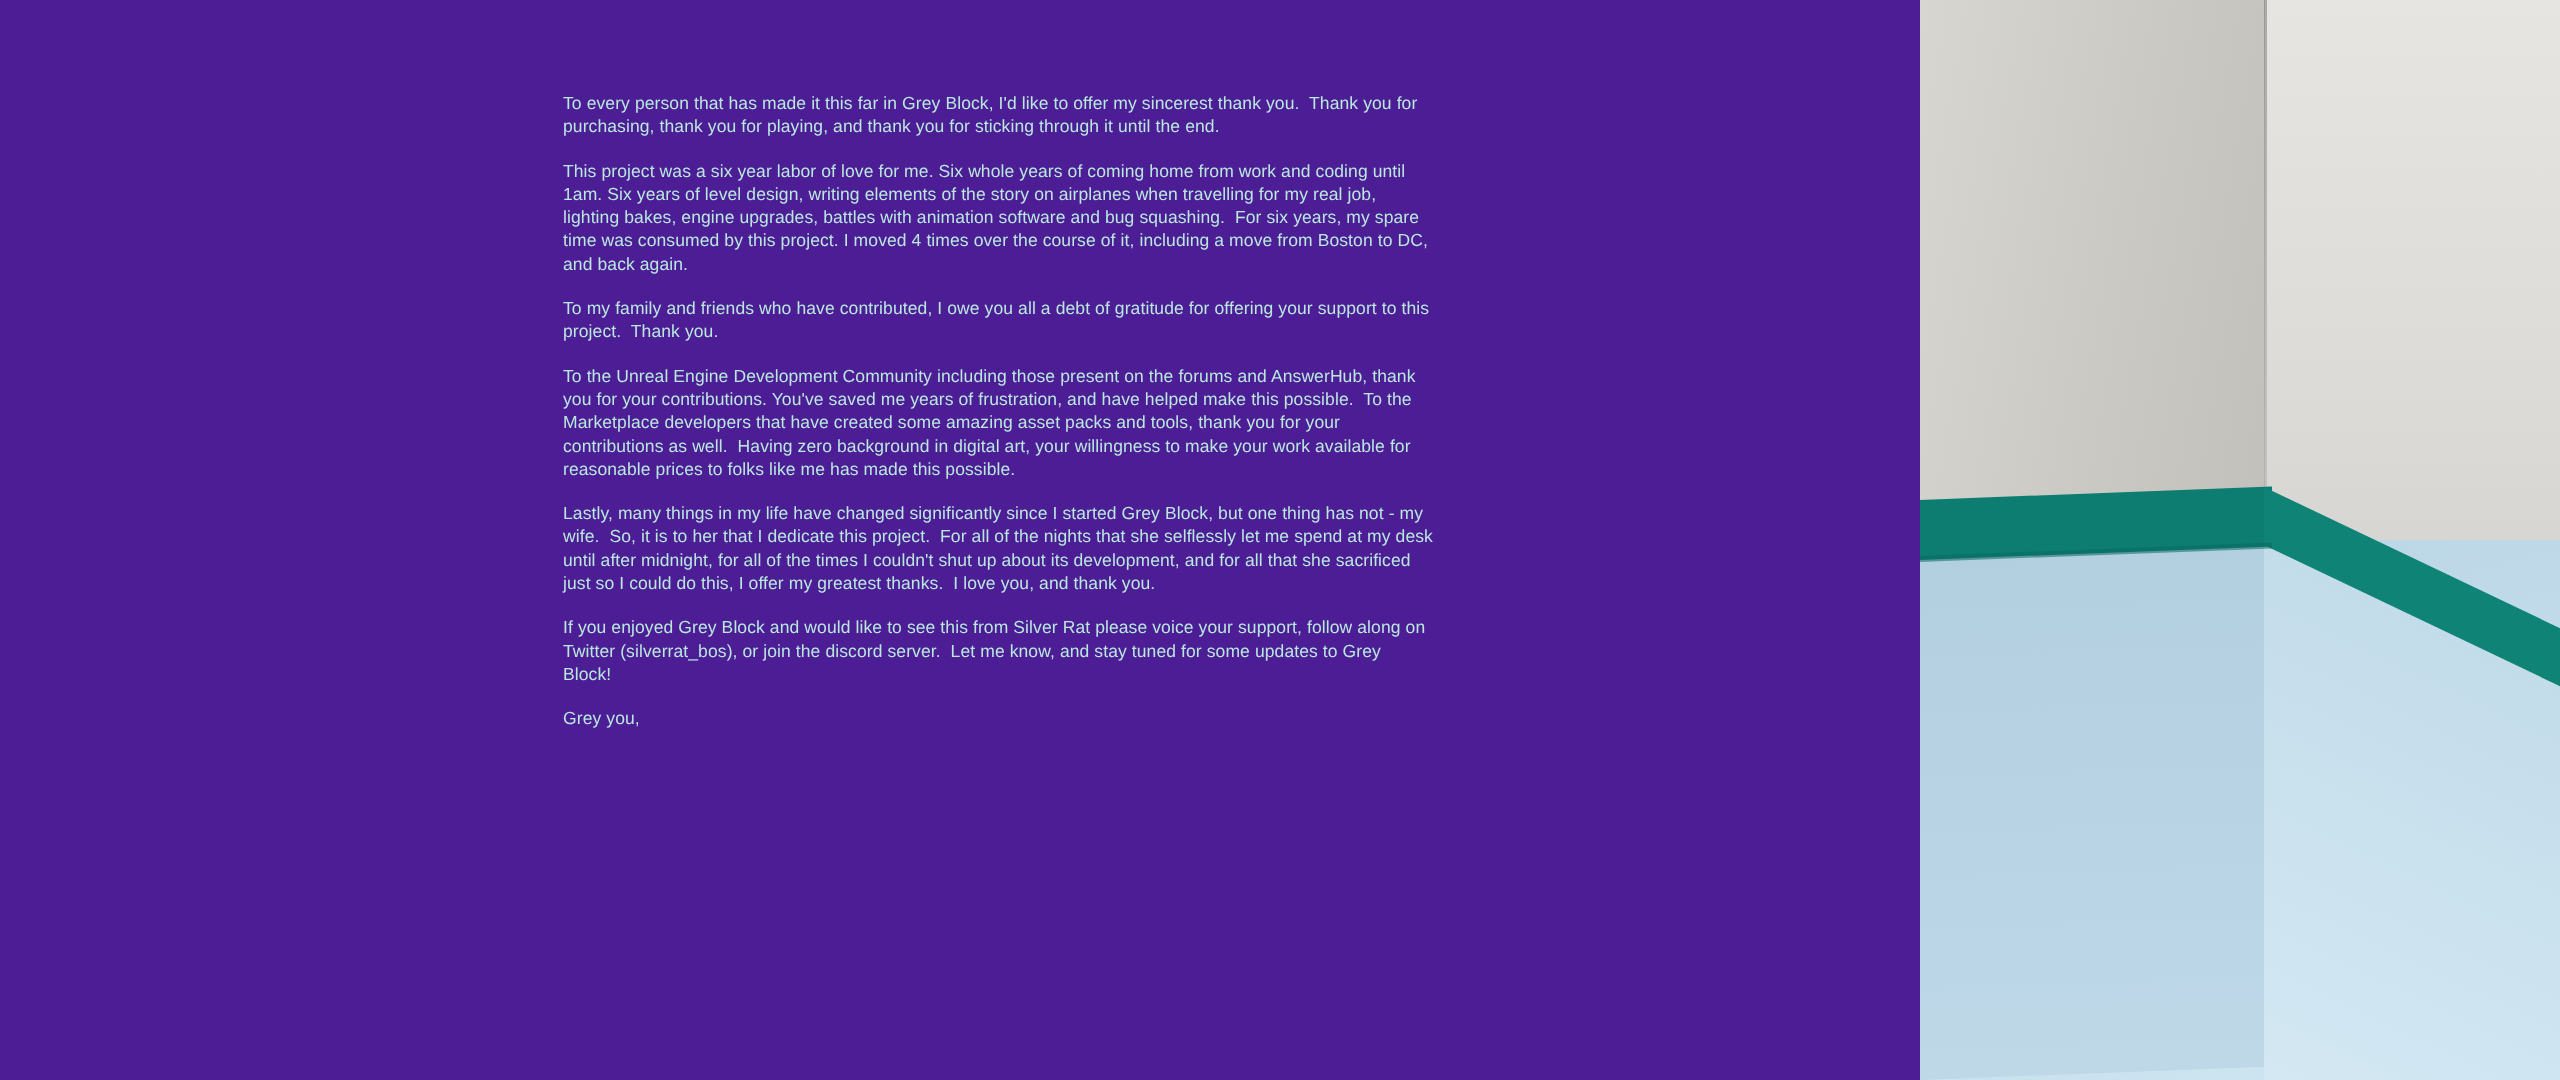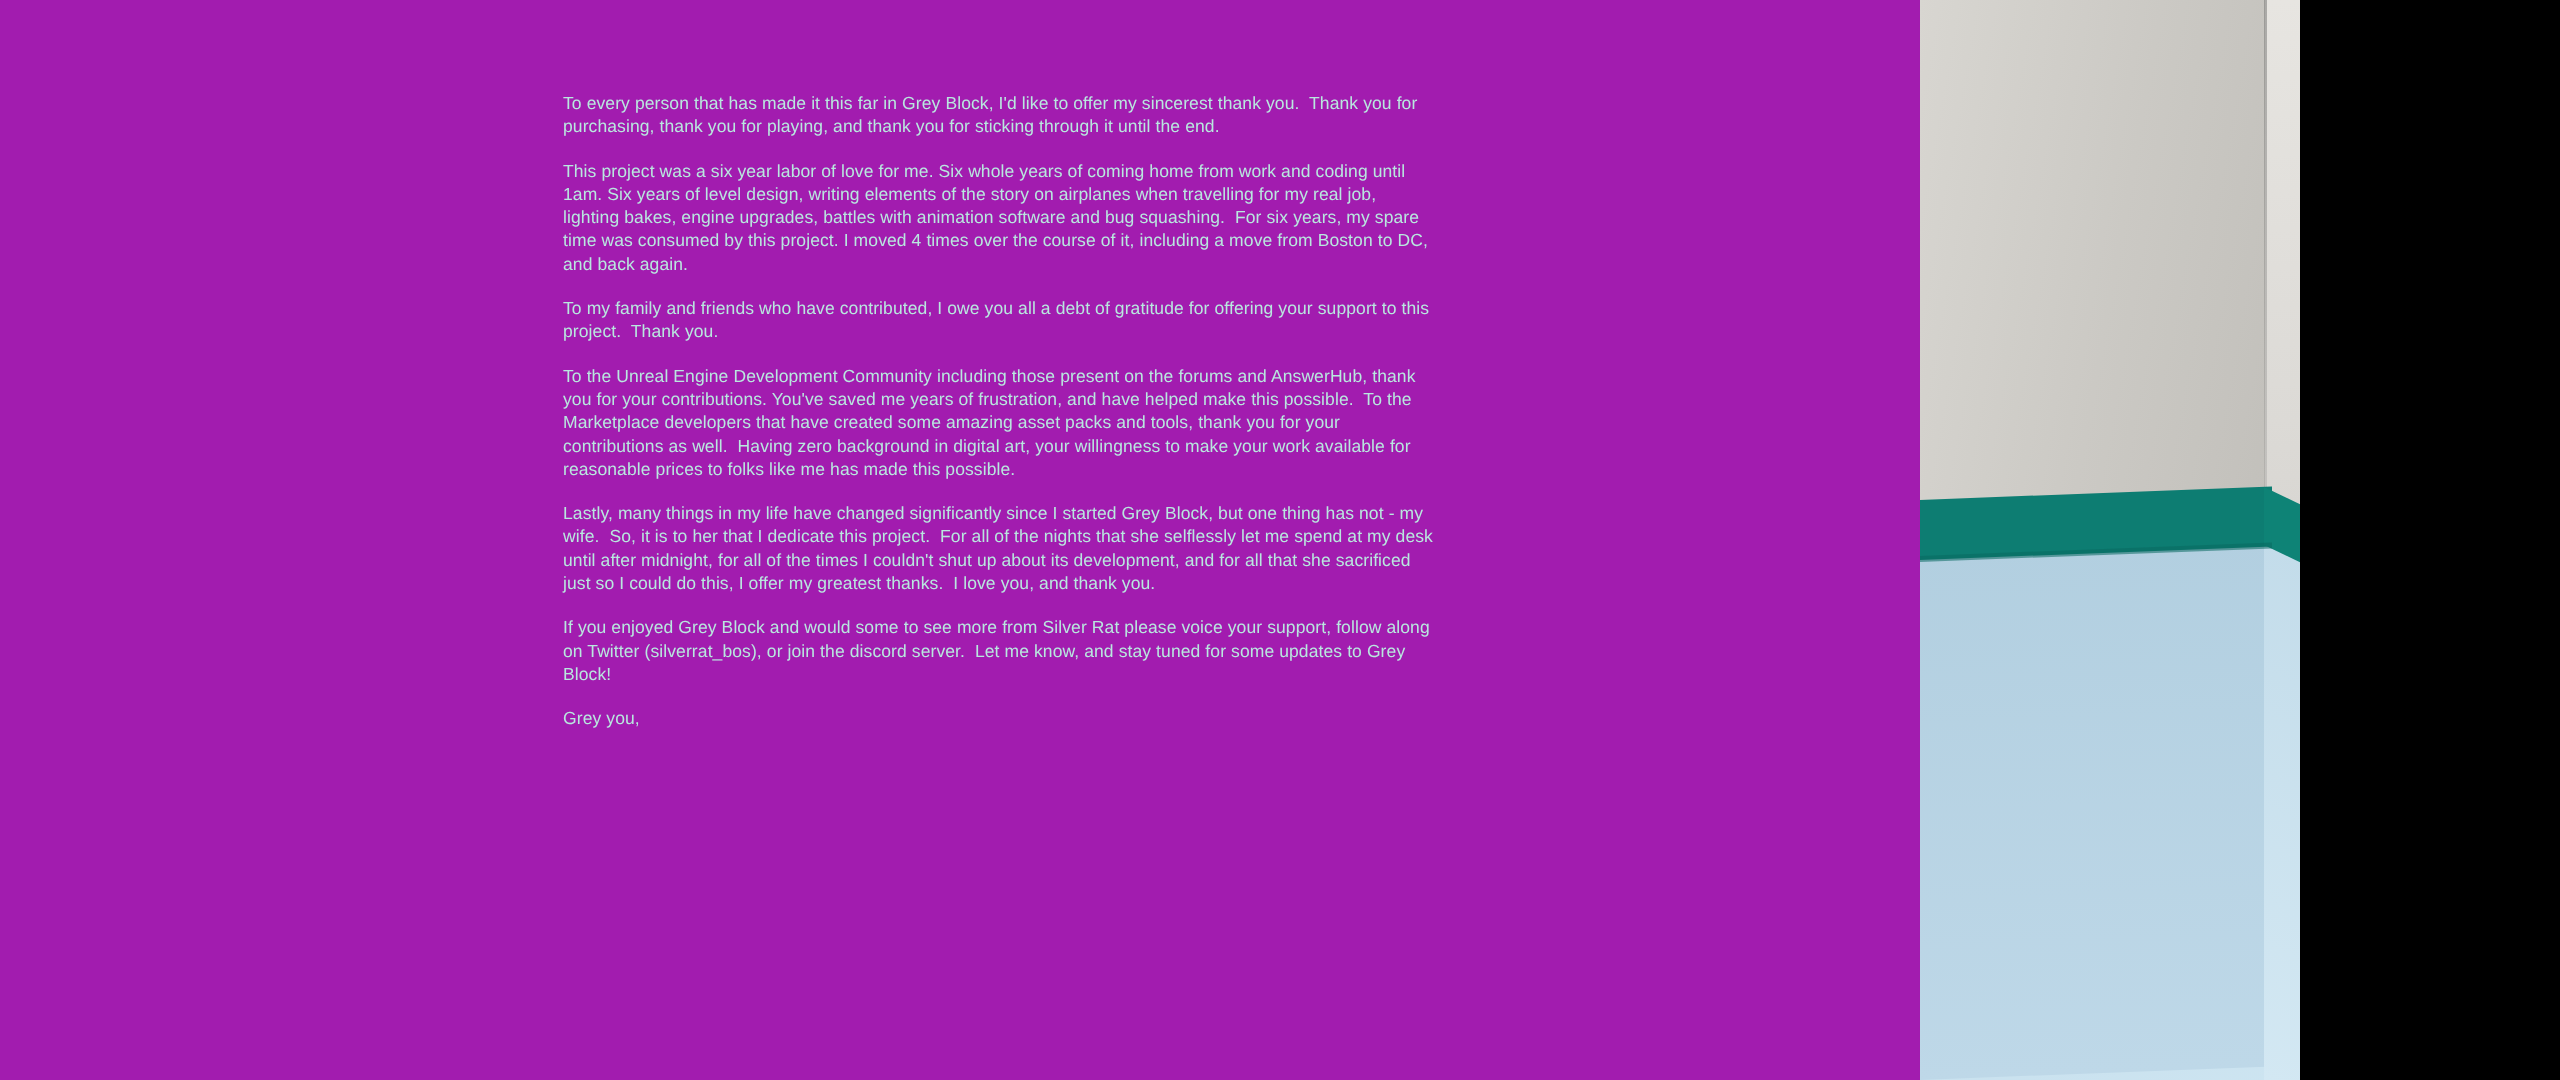--- a/index.html
+++ b/index.html
@@ -9,23 +9,23 @@
     width: 2560px;
     height: 1080px;
     overflow: hidden;
   }
   body {
     font-family: "Liberation Sans", sans-serif;
   }
 
   #screen {
     position: relative;
-    width: 2300px;
+    width: 2560px;
     height: 1080px;
-    background: #a21caf;
+    background: #4c1d95;
     overflow: hidden;
   }
 
   
   #scene {
     position: absolute;
     top: 0;
     left: 1920px;
     width: 640px;
     height: 1080px;
@@ -150,21 +150,21 @@
 <body>
 
 <div id="screen">
 
   <div id="credits">
     <p>To every person that has made it this far in Grey Block, I'd like to offer my sincerest thank you.  Thank you for purchasing, thank you for playing, and thank you for sticking through it until the end.</p>
     <p>This project was a six year labor of love for me. Six whole years of coming home from work and coding until 1am. Six years of level design, writing elements of the story on airplanes when travelling for my real job, lighting bakes, engine upgrades, battles with animation software and bug squashing.  For six years, my spare time was consumed by this project. I moved 4 times over the course of it, including a move from Boston to DC, and back again.</p>
     <p>To my family and friends who have contributed, I owe you all a debt of gratitude for offering your support to this project.  Thank you.</p>
     <p>To the Unreal Engine Development Community including those present on the forums and AnswerHub, thank you for your contributions. You've saved me years of frustration, and have helped make this possible.  To the Marketplace developers that have created some amazing asset packs and tools, thank you for your contributions as well.  Having zero background in digital art, your willingness to make your work available for reasonable prices to folks like me has made this possible.</p>
     <p>Lastly, many things in my life have changed significantly since I started Grey Block, but one thing has not - my wife.  So, it is to her that I dedicate this project.  For all of the nights that she selflessly let me spend at my desk until after midnight, for all of the times I couldn't shut up about its development, and for all that she sacrificed just so I could do this, I offer my greatest thanks.  I love you, and thank you.</p>
-    <p>If you enjoyed Grey Block and would some to see more from Silver Rat please voice your support, follow along on Twitter (silverrat_bos), or join the discord server.  Let me know, and stay tuned for some updates to Grey Block!</p>
+    <p>If you enjoyed Grey Block and would like to see this from Silver Rat please voice your support, follow along on Twitter (silverrat_bos), or join the discord server.  Let me know, and stay tuned for some updates to Grey Block!</p>
     <p class="sig-line">Grey you,</p>
   </div>
 
   <div id="scene">
     <div class="wall-left"></div>
     <div class="wall-right"></div>
     <div class="wall-corner"></div>
     <div class="floor"></div>
     <div class="floor-left-face"></div>
     <div class="floor-right-face"></div>

